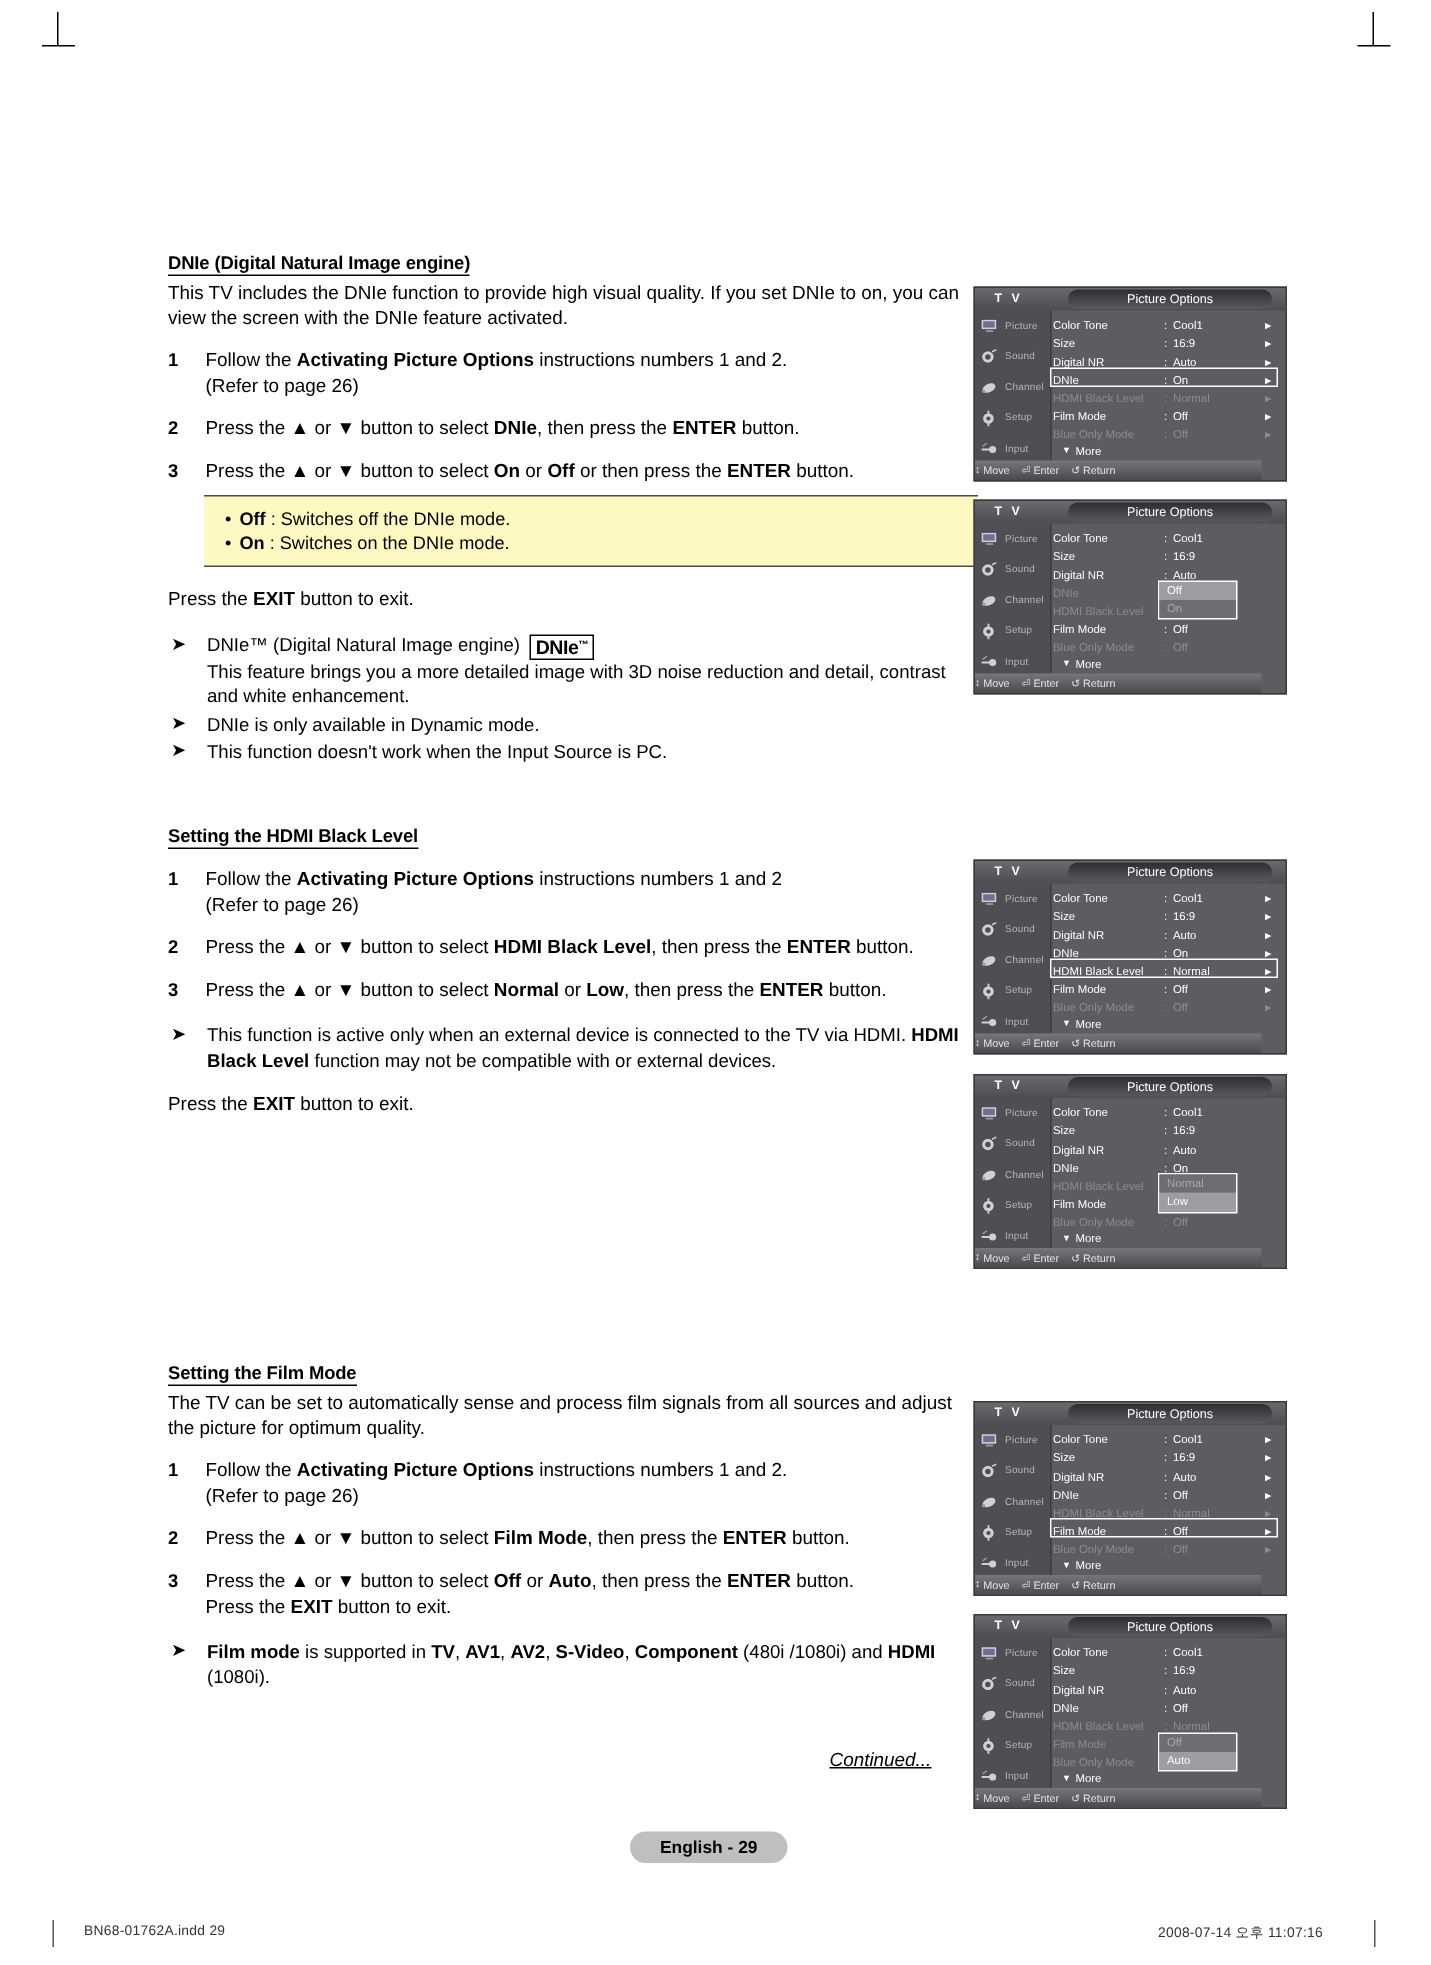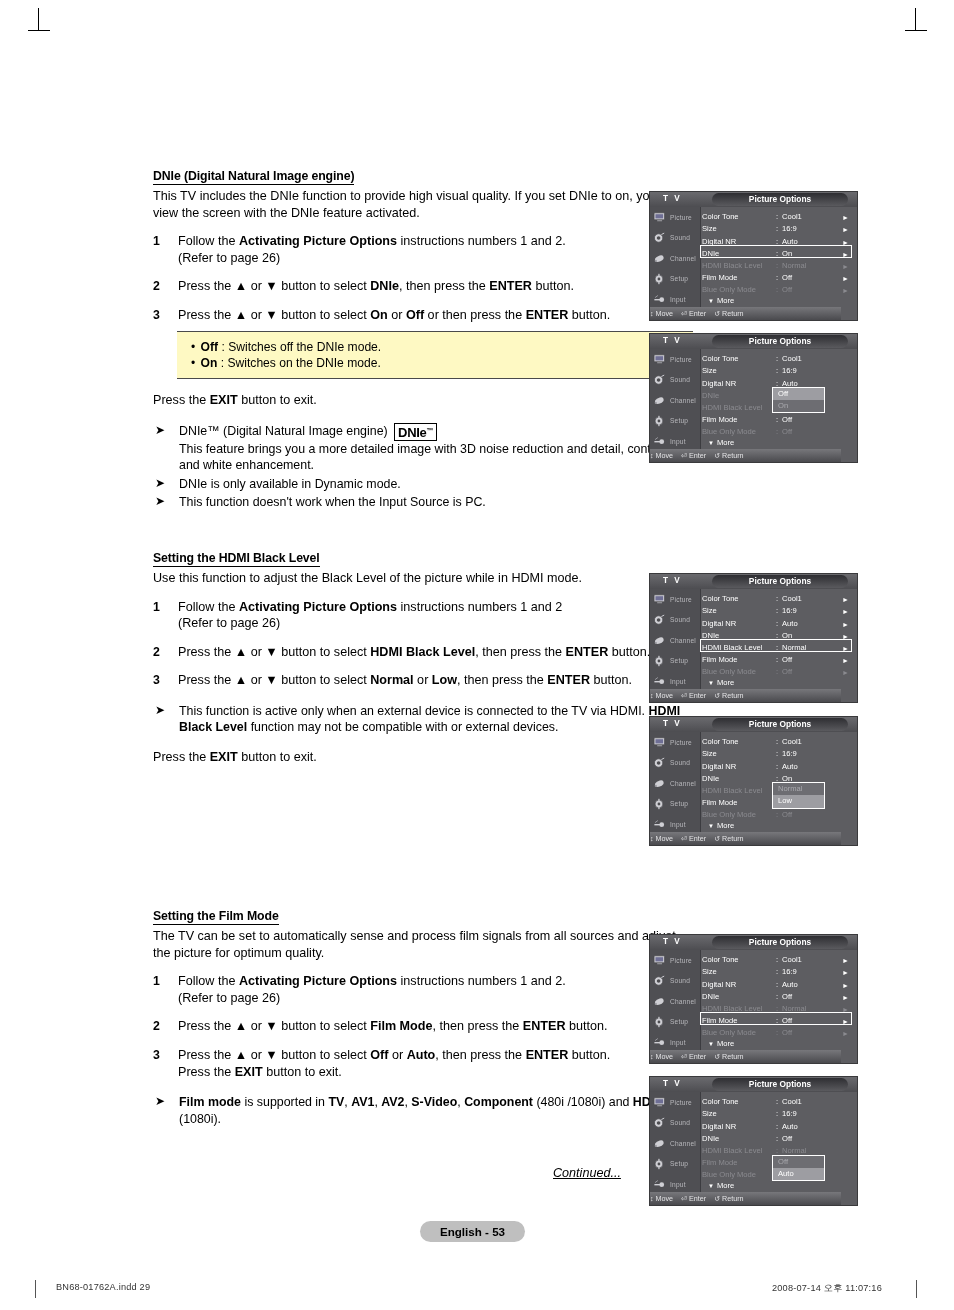--- a/index.html
+++ b/index.html
@@ -204,21 +204,21 @@
   }
   .osd-title {
     position: absolute;
     left: 62px; top: 1px;
     width: 136px; height: 13px;
     background: linear-gradient(180deg,#2e2e32 0%, #5a5a5e 100%);
     border-radius: 7px;
     text-align: center;
     line-height: 13px;
     font-size: 8.4px;
-    font-weight: bold;
+    font-weight: normal;
     color: #ffffff;
   }
   .osd-sidebar {
     position: absolute;
     left: 0; top: 15px;
     width: 50px; bottom: 13px;
     background: #4f4f53;
     border-right: 1px solid #3c3c40;
   }
   .side-item {
@@ -326,52 +326,52 @@
   .dd-row.plainrow { background: #6d6d72; color: #a9a9ae; }
 </style>
 </head>
 <body>
 
 <div class="crop crop-tl-v"></div>
 <div class="crop crop-tl-h"></div>
 <div class="crop crop-tr-v"></div>
 <div class="crop crop-tr-h"></div>
 
-<div class="text-col" id="text-col" style="position: absolute; height: 1000px; margin-left: 41px;">
+<div class="text-col" id="text-col" style="position: absolute; height: 1000px;">
     <div class="section" style="position:absolute;left:0;top:0px;width:540px;"><div class="sec-head">DNIe (Digital Natural Image engine)</div><p class="intro">This TV includes the DNIe function to provide high visual quality. If you set DNIe to on, you can view the screen with the DNIe feature activated.</p><ol class="steps">
         <li><span class="num">1</span>Follow the <b>Activating Picture Options</b> instructions numbers 1 and 2.<br>(Refer to page 26)</li>
         <li><span class="num">2</span>Press the ▲ or ▼ button to select <b>DNIe</b>, then press the <b>ENTER</b> button.</li>
         <li><span class="num">3</span>Press the ▲ or ▼ button to select <b>On</b> or <b>Off</b> or then press the <b>ENTER</b> button.</li>
       </ol><div class="notebox">
         <div><span class="bullet">•</span> <b>Off</b> : Switches off the DNIe mode.</div>
         <div><span class="bullet">•</span> <b>On</b> : Switches on the DNIe mode.</div>
       </div><p class="plain">Press the <b>EXIT</b> button to exit.</p><ul class="arrows">
         <li><span class="arw">➤</span>DNIe™ (Digital Natural Image engine) <span class="dnie-logo">DNIe<sup>™</sup></span><br>This feature brings you a more detailed image with 3D noise reduction and detail, contrast and white enhancement.</li>
         <li><span class="arw">➤</span>DNIe is only available in Dynamic mode.</li>
         <li><span class="arw">➤</span> This function doesn't work when the Input Source is PC.</li>
       </ul></div>
-    <div class="section" style="position:absolute;left:0;top:382px;width:540px;"><div class="sec-head">Setting the HDMI Black Level</div><p class="intro">Use this function to adjust the Black Level of the picture while in HDMI mode.</p><ol class="steps">
+    <div class="section" style="position:absolute;left:0;top:382px;width:540px;"><div class="sec-head">Setting the HDMI Black Level</div><ol class="steps">
         <li><span class="num">1</span>Follow the <b>Activating Picture Options</b> instructions numbers 1 and 2<br>(Refer to page 26)</li>
         <li><span class="num">2</span>Press the ▲ or ▼ button to select <b>HDMI Black Level</b>, then press the <b>ENTER</b> button.</li>
         <li><span class="num">3</span>Press the ▲ or ▼ button to select <b>Normal</b> or <b>Low</b>, then press the <b>ENTER</b> button.</li>
       </ol><ul class="arrows">
         <li><span class="arw">➤</span>This function is active only when an external device is connected to the TV via HDMI. <b>HDMI Black Level</b> function may not be compatible with or external devices.</li>
       </ul><p class="plain">Press the <b>EXIT</b> button to exit.</p></div>
     <div class="section" style="position:absolute;left:0;top:740px;width:540px;"><div class="sec-head">Setting the Film Mode</div><p class="intro">The TV can be set to automatically sense and process film signals from all sources and adjust the picture for optimum quality.</p><ol class="steps">
         <li><span class="num">1</span>Follow the <b>Activating Picture Options</b> instructions numbers 1 and 2.<br>(Refer to page 26)</li>
         <li><span class="num">2</span>Press the ▲ or ▼ button to select <b>Film Mode</b>, then press the <b>ENTER</b> button.</li>
         <li><span class="num">3</span>Press the ▲ or ▼ button to select <b>Off</b> or <b>Auto</b>, then press the <b>ENTER</b> button.<br>Press the <b>EXIT</b> button to exit.</li>
       </ol><ul class="arrows">
         <li><span class="arw">➤</span><b>Film mode</b> is supported in <b>TV</b>, <b>AV1</b>, <b>AV2</b>, <b>S-Video</b>, <b>Component</b> (480i /1080i) and <b>HDMI</b> (1080i).</li>
       </ul></div>
   </div>
 
 <div class="continued">Continued...</div>
 
-<div class="page-badge">English - 53</div>
+<div class="page-badge">English - 29</div>
 
 <div class="pf-rule"></div>
 <div class="pf-left">BN68-01762A.indd   29</div>
 <div class="pf-right">2008-07-14   오후 11:07:16</div>
 <div class="pf-rule2"></div>
 
 <div id="osd-host">
     <div class="osd" style="left:649px;top:191px;">
       <div class="osd-top"></div>
       <div class="osd-tv">T V</div>

